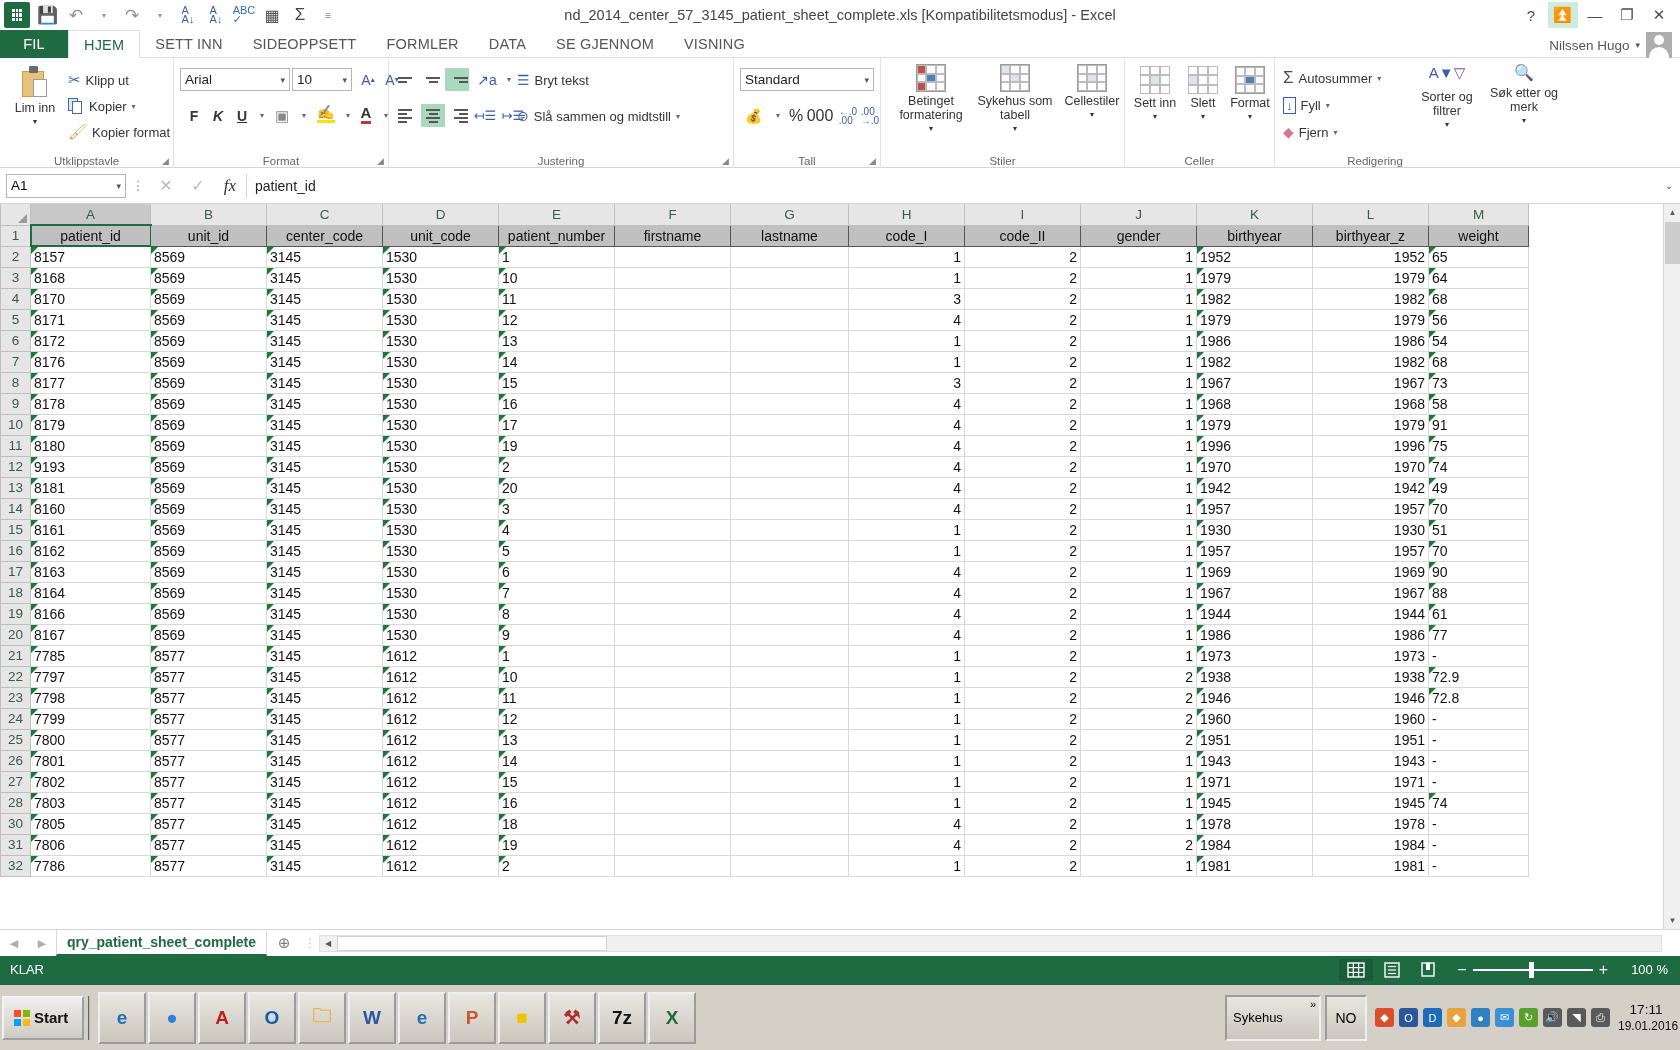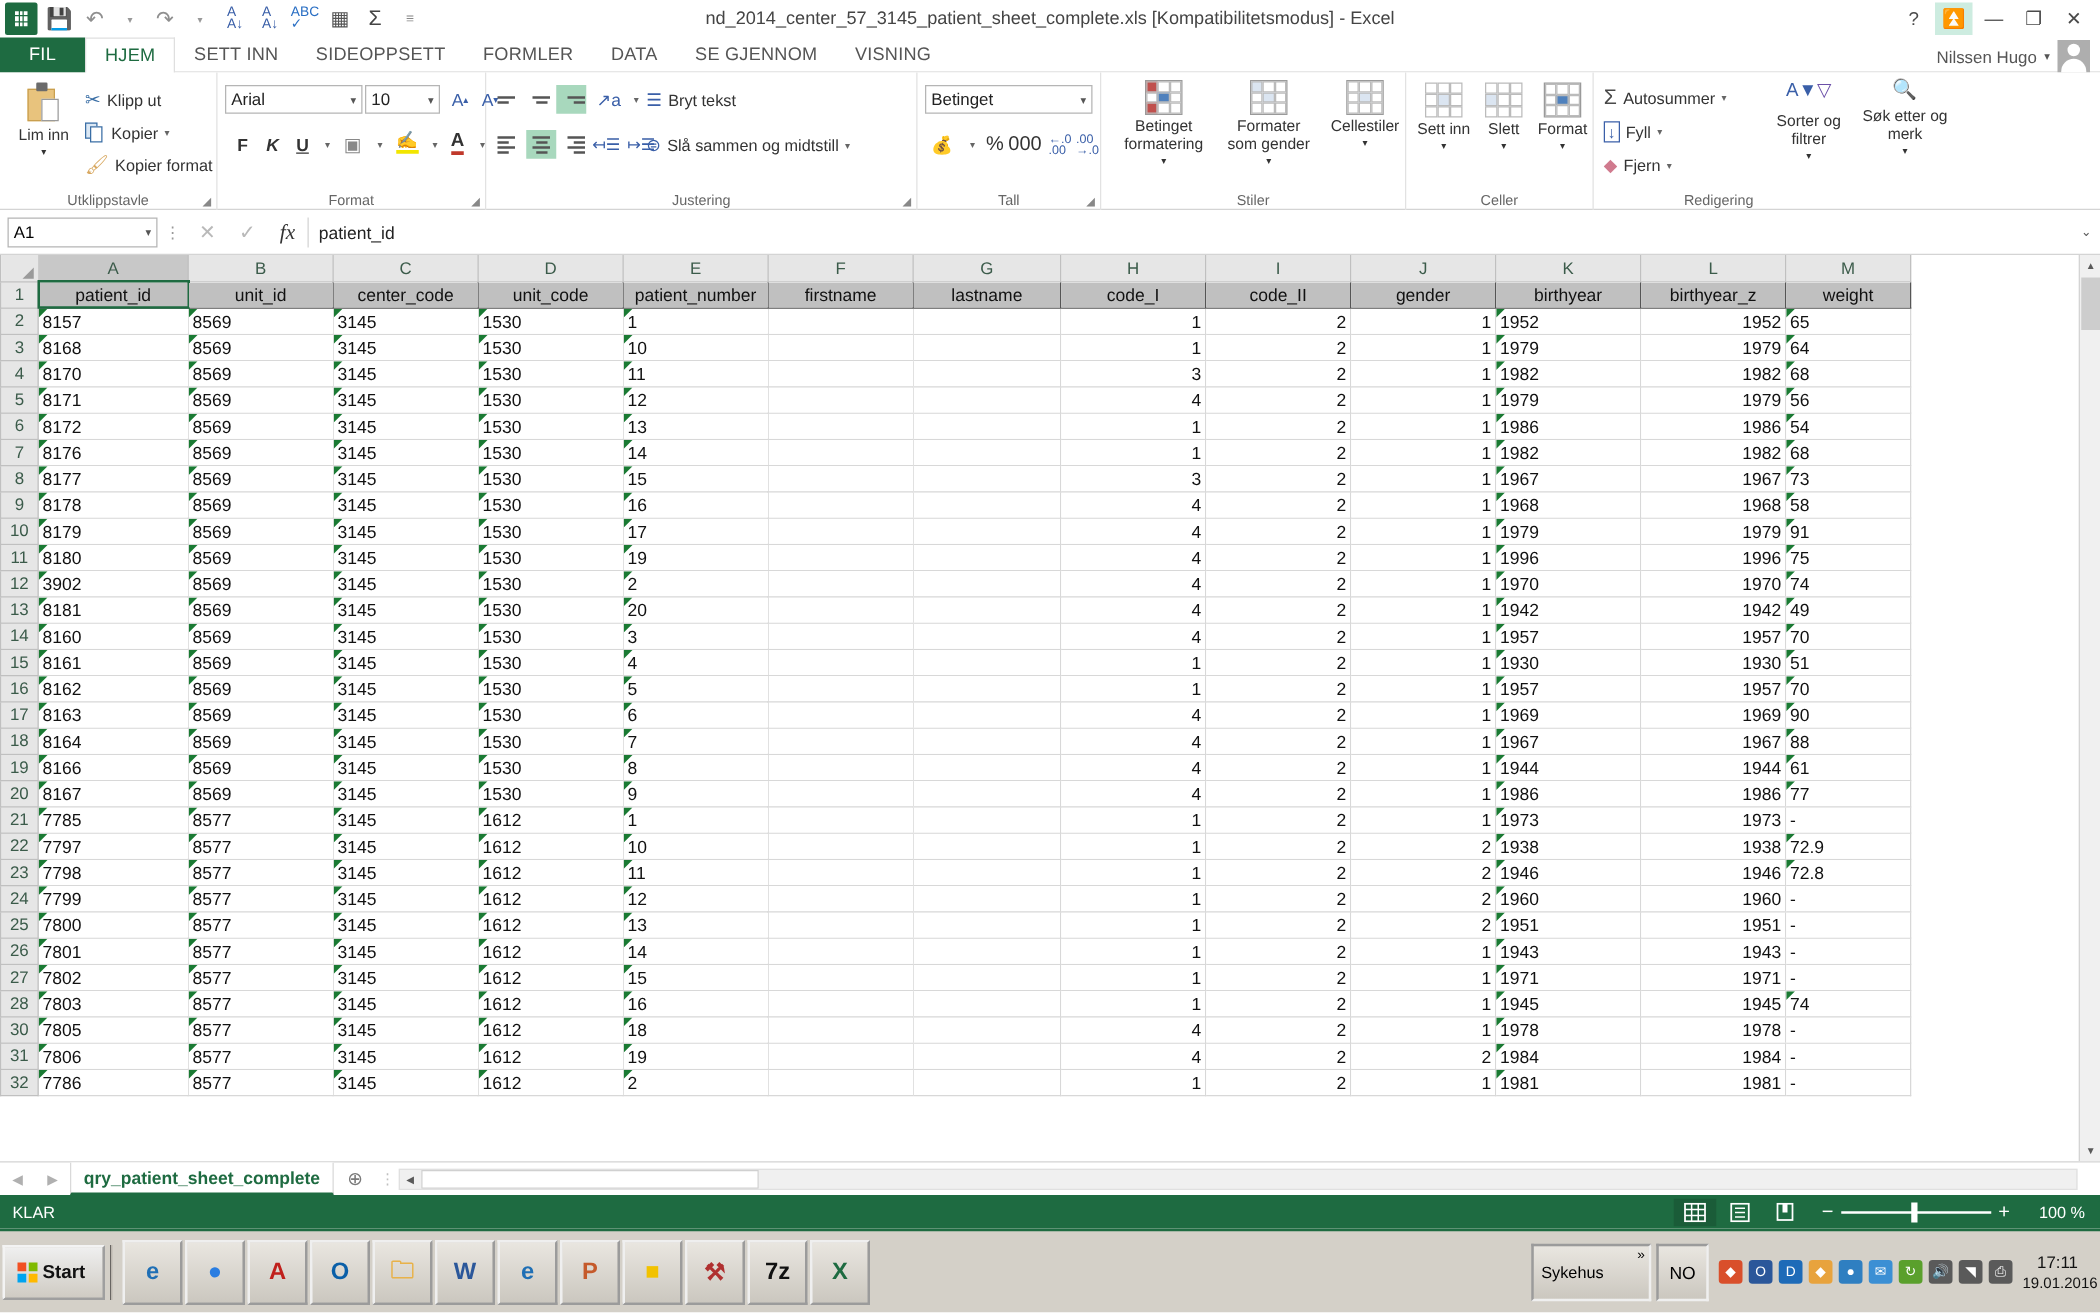--- a/index.html
+++ b/index.html
@@ -462,21 +462,21 @@
         <span style="color:#3a5fa8;font-size:14px">⊜</span>
         <span>Slå sammen og midtstill</span>
         <span style="font-size:8px;color:#666">▾</span>
       </div>
       <div class="grp-label">Justering</div>
       <div class="grp-launcher">◢</div>
     </div>
 
     <div class="grp" style="left:734px;width:147px;">
       <div class="combo" style="position:absolute;left:6px;top:10px;width:134px;">
-        <span>Betinget</span>
+        <span>Standard</span>
         <span class="caret">▾</span>
       </div>
       <div class="fbtn" style="position:absolute;left:8px;top:46px;font-size:14px;color:#c9a227">💰</div>
       <div class="fbtn" style="position:absolute;left:32px;top:46px;font-size:8px;color:#666">▾</div>
       <div class="fbtn" style="position:absolute;left:50px;top:46px;font-size:16px;">
           <span>%</span>
         </div>
       <div class="fbtn" style="position:absolute;left:74px;top:46px;font-size:16px;">
           <span>000</span>
         </div>
@@ -507,21 +507,21 @@
             <u style="background:#dbe5f1"></u>
             <u></u>
             <u></u>
             <u></u>
             <u style="background:#dbe5f1"></u>
             <u></u>
             <u></u>
             <u></u>
             <u></u>
           </span>
-        <span style="margin-top:2px">Formater som gender</span>
+        <span style="margin-top:2px">Sykehus som tabell</span>
         <span style="font-size:8px;">▾</span>
       </div>
       <div class="btn-big" style="position:absolute;left:180px;top:6px;width:62px;">
         <span class="tblico">
             <u></u>
             <u></u>
             <u></u>
             <u></u>
             <u style="background:#dbe5f1"></u>
             <u></u>
@@ -819,21 +819,21 @@
             <td class="cell txt" style="width: 118px;"></td>
             <td class="cell num" style="width: 116px;">4</td>
             <td class="cell num" style="width: 116px;">2</td>
             <td class="cell num" style="width: 116px;">1</td>
             <td class="cell txt tri" style="width: 116px;">1996</td>
             <td class="cell num pbreak-r" style="width: 116px;">1996</td>
             <td class="cell txt tri" style="width: 100px;">75</td>
           </tr>
           <tr>
             <td class="rowhdr">12</td>
-            <td class="cell txt tri" style="width: 120px;">3902</td>
+            <td class="cell txt tri" style="width: 120px;">9193</td>
             <td class="cell txt tri" style="width: 116px;">8569</td>
             <td class="cell txt tri" style="width: 116px;">3145</td>
             <td class="cell txt tri" style="width: 116px;">1530</td>
             <td class="cell txt tri" style="width: 116px;">2</td>
             <td class="cell txt pbreak-r" style="width: 116px;"></td>
             <td class="cell txt" style="width: 118px;"></td>
             <td class="cell num" style="width: 116px;">4</td>
             <td class="cell num" style="width: 116px;">2</td>
             <td class="cell num" style="width: 116px;">1</td>
             <td class="cell txt tri" style="width: 116px;">1970</td>

